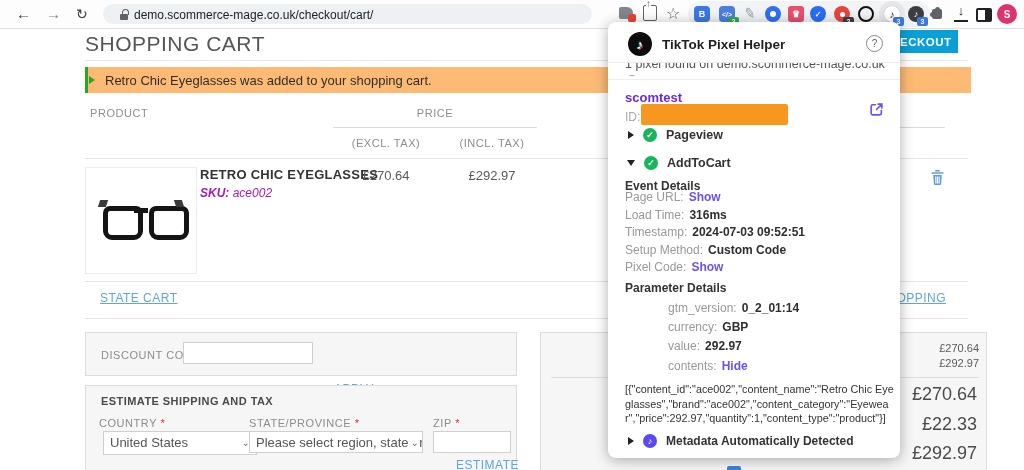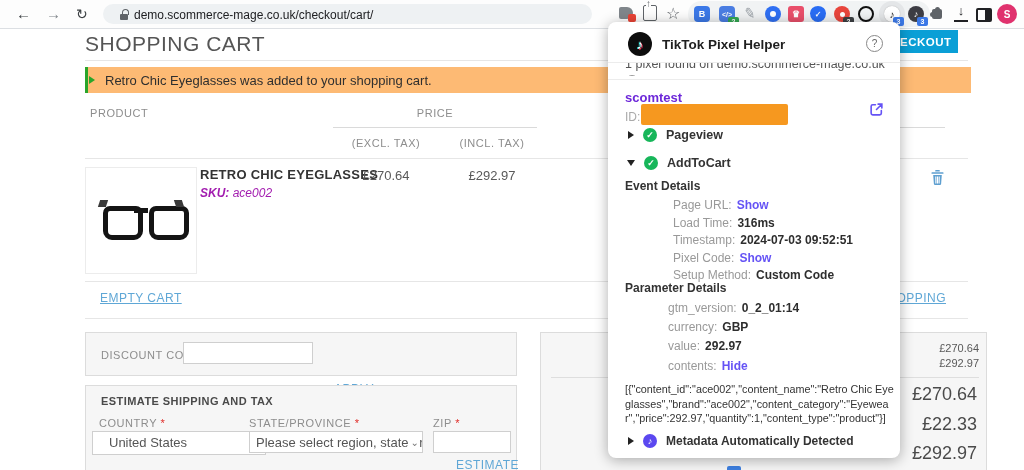--- a/index.html
+++ b/index.html
@@ -142,34 +142,34 @@
       <rect x="1.5" y="3.2" width="12" height="1.6" rx="0.6" stroke="none"></rect>
       <rect x="5.2" y="1" width="4.6" height="1.6" rx="0.6" stroke="none"></rect>
       <path d="M3.2 6h8.6l-.7 9a1.2 1.2 0 0 1-1.2 1.1H5.1a1.2 1.2 0 0 1-1.2-1.1z" fill="#5e9fd0" stroke="none"></path>
       <line x1="5.8" y1="7.5" x2="5.9" y2="14.5" stroke="#fff" stroke-width="1.1"></line>
       <line x1="7.5" y1="7.5" x2="7.5" y2="14.5" stroke="#fff" stroke-width="1.1"></line>
       <line x1="9.2" y1="7.5" x2="9.1" y2="14.5" stroke="#fff" stroke-width="1.1"></line>
     </g>
   </svg>
   <div class="abs hr" style="left:85px;top:281px;width:883px;"></div>
 
-  <div class="abs alink" style="left:100px;top:291px;">EMPTY CART</div>
+  <div class="abs alink" style="left:100px;top:291px;">STATE CART</div>
   <div class="abs alink" style="left:806px;top:291px;width:140px;text-align:right;">CONTINUE SHOPPING</div>
   <div class="abs hr" style="left:85px;top:318px;width:883px;"></div>
 
   <div class="abs graybox" style="left:85px;top:332px;width:430px;height:42px;">
     <span class="abs lbl" style="left:15px;top:16px;">DISCOUNT CODES</span>
     <input class="abs field" style="left: 97px; top: 9px; width: 130px; height: 22px; box-sizing: border-box;">
     <span class="abs alink" style="left:248px;top:13px;margin-top:36px;">APPLY</span>
   </div>
 
   <div class="abs graybox" style="left:85px;top:385px;width:430px;height:85px;border-bottom:none;">
     <span class="abs" style="left:15px;top:9px;font-size:11px;font-weight:bold;color:#4a4a4a;letter-spacing:.04em;">ESTIMATE SHIPPING AND TAX</span>
     <span class="abs lbl" style="left:13px;top:31px;"><span>COUNTRY</span> <span class="req">*</span></span>
-    <div class="abs field" style="left:6px;top:45px;width:140px;height:22px;line-height:22px;padding:0 16px;">
+    <div class="abs field" style="left:17px;top:45px;width:140px;height:22px;line-height:22px;padding:0 6px;">
       <span>United States</span>
       <span class="abs chev" style="right:6px;top:0;">⌄</span>
     </div>
     <span class="abs lbl" style="left:163px;top:31px;"><span>STATE/PROVINCE</span> <span class="req">*</span></span>
     <div class="abs field" style="left:163px;top:45px;width:174px;height:22px;line-height:22px;padding:0 14px 0 6px;white-space:nowrap;overflow:hidden;box-sizing:border-box;">
       <span>Please select region, state or prov</span>
       <span class="abs chev" style="right:3px;top:0;background:#fff;">⌄</span>
     </div>
     <span class="abs lbl" style="left:347px;top:31px;"><span>ZIP</span> <span class="req">*</span></span>
     <input class="abs field" style="left: 347px; top: 45px; width: 78px; height: 22px; box-sizing: border-box;">
@@ -210,26 +210,26 @@
       <span class="checkcircle">✓</span>
       <span class="evtname">Pageview</span>
     </div>
     <div class="abs" style="left:19px;top:134px;display:flex;align-items:center;gap:9px;">
       <span class="tri-d"></span>
       <span class="checkcircle">✓</span>
       <span class="evtname">AddToCart</span>
     </div>
 
     <div class="abs psec" style="left:17px;top:157px;">Event Details</div>
-    <div class="abs" style="left:17px;top:174px;margin-left:48px;">
+    <div class="abs" style="left:17px;top:166px;">
       <div class="prow"><span class="plabel">Page URL:</span><span class="pvalue plink">Show</span></div>
       <div class="prow"><span class="plabel">Load Time:</span><span class="pvalue">316ms</span></div>
       <div class="prow"><span class="plabel">Timestamp:</span><span class="pvalue">2024-07-03 09:52:51</span></div>
+      <div class="prow"><span class="plabel">Setup Method:</span><span class="pvalue">Custom Code</span></div>
       <div class="prow"><span class="plabel">Pixel Code:</span><span class="pvalue plink">Show</span></div>
-      <div class="prow"><span class="plabel">Setup Method:</span><span class="pvalue">Custom Code</span></div>
     </div>
 
     <div class="abs psec" style="left:17px;top:259px;">Parameter Details</div>
     <div class="abs" style="left:17px;top:276px;">
       <div class="prow2"><span class="plabel">gtm_version:</span><span class="pvalue">0_2_01:14</span></div>
       <div class="prow2"><span class="plabel">currency:</span><span class="pvalue">GBP</span></div>
       <div class="prow2"><span class="plabel">value:</span><span class="pvalue">292.97</span></div>
       <div class="prow2"><span class="plabel">contents:</span><span class="pvalue plink">Hide</span></div>
     </div>
 

